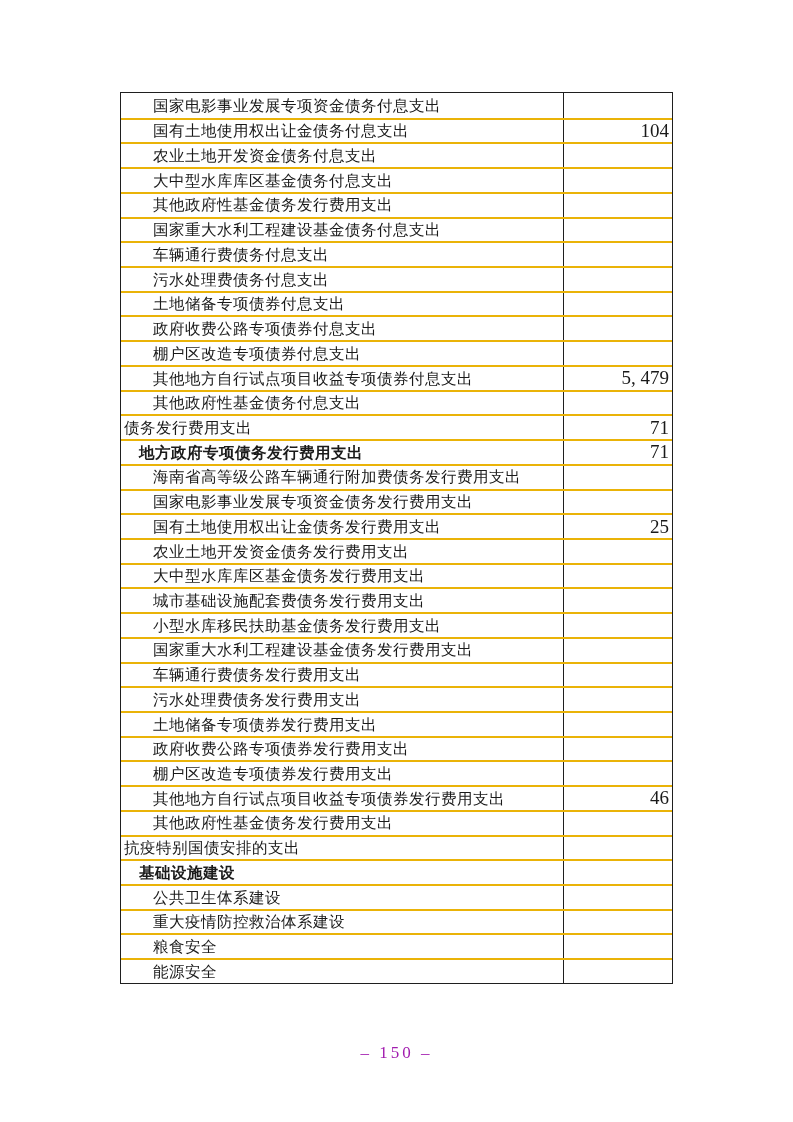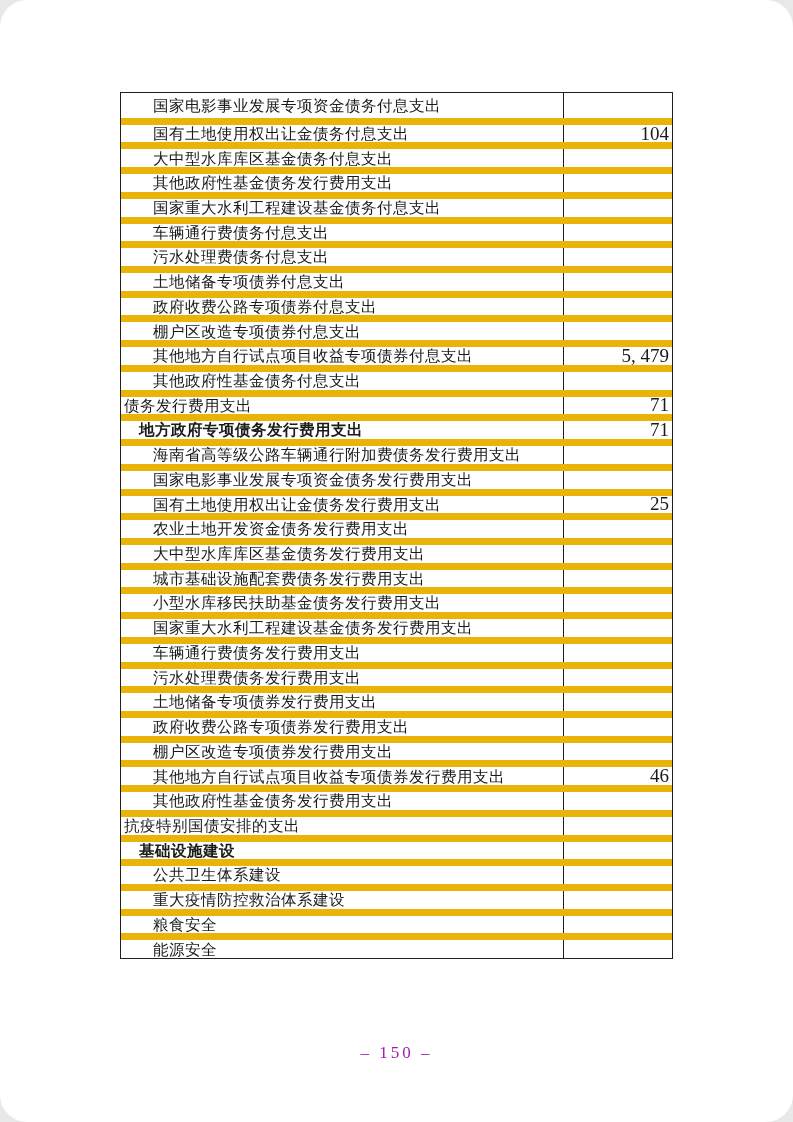--- a/index.html
+++ b/index.html
@@ -9,36 +9,35 @@
   }
   .page {
     position: relative;
     width: 793px;
     height: 1122px;
     margin: 0 auto;
     background: #ffffff;
     font-family: "Liberation Serif", "DejaVu Serif", serif;
     color: #1a1a1a;
     overflow: hidden;
-    border-radius: 27px;
   }
   .budget-table {
     position: absolute;
     left: 120px;
     top: 92px;
     width: 553px;
     border: 1.5px solid #1f1f1f;
     box-sizing: border-box;
     background: #ffffff;
   }
   .row {
     display: flex;
     height: 24.72px;
     box-sizing: border-box;
-    border-top: 7px solid #eab308;
+    border-top: 2px solid #eab308;
   }
   .row:first-child {
     border-top: none;
   }
   .name-cell {
     flex: 1;
     min-width: 0;
     border-right: 1px solid #1f1f1f;
     box-sizing: border-box;
     display: flex;
@@ -92,20 +91,28 @@
       <div class="row">
     <div class="name-cell">
       <span class="label indent-2">国有土地使用权出让金债务付息支出</span>
     </div>
     <div class="value-cell">
       <span class="value">104</span>
     </div>
   </div>
       <div class="row">
     <div class="name-cell">
+      <span class="label indent-2">农业土地开发资金债务付息支出</span>
+    </div>
+    <div class="value-cell">
+      <span class="value"></span>
+    </div>
+  </div>
+      <div class="row">
+    <div class="name-cell">
       <span class="label indent-2">大中型水库库区基金债务付息支出</span>
     </div>
     <div class="value-cell">
       <span class="value"></span>
     </div>
   </div>
       <div class="row">
     <div class="name-cell">
       <span class="label indent-2">其他政府性基金债务发行费用支出</span>
     </div>

